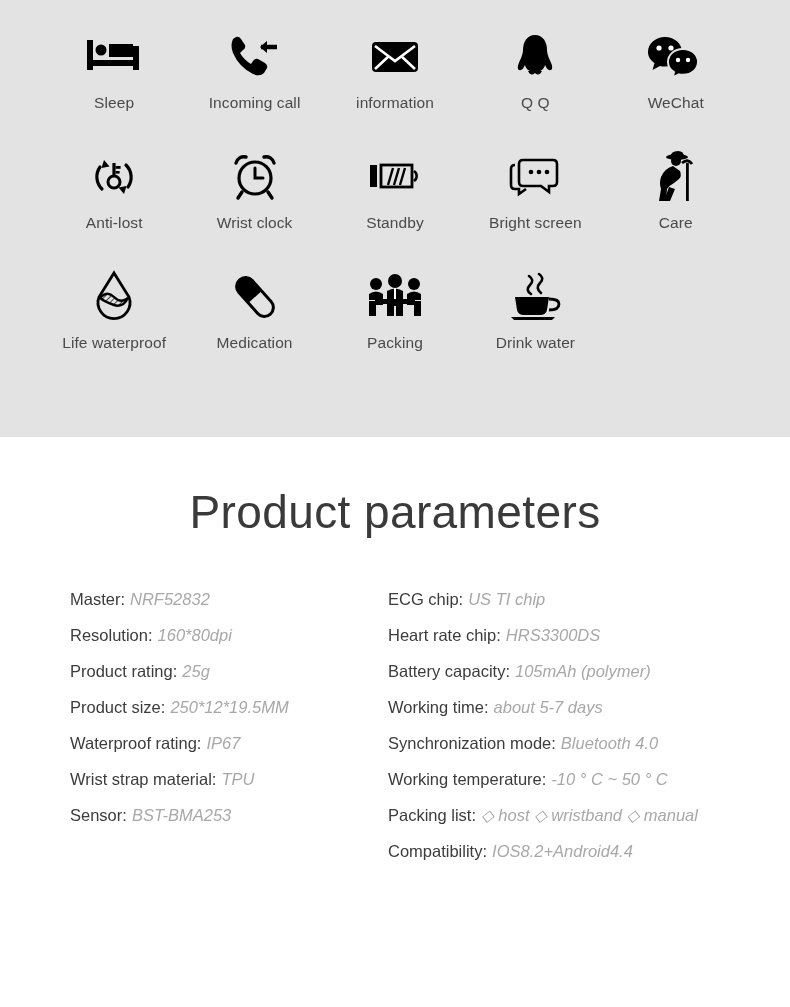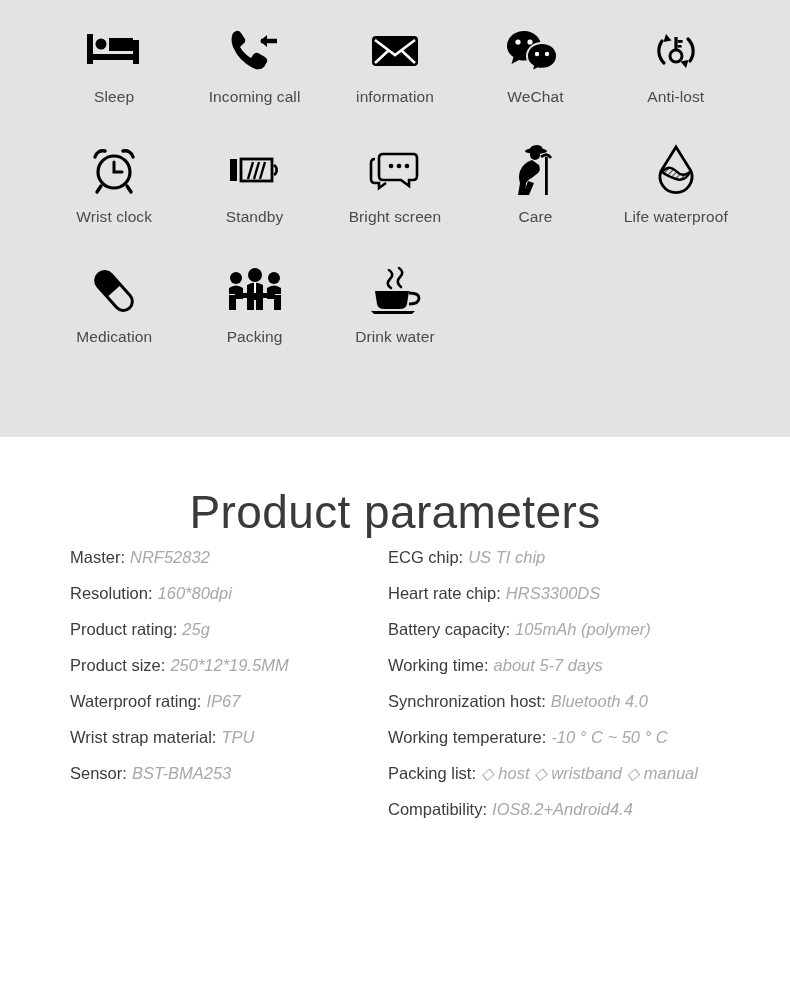--- a/index.html
+++ b/index.html
@@ -18,21 +18,21 @@
     position: relative;
     background: #ffffff;
     overflow: hidden;
   }
 
   
   .feature-panel {
     width: 790px;
     height: 437px;
     background: #e3e3e3;
-    padding: 20px 44px 0 44px;
+    padding: 26px 44px 0 44px;
   }
 
   .feature-grid {
     display: grid;
     grid-template-columns: repeat(5, 1fr);
     grid-template-rows: repeat(3, 120px);
     row-gap: 0px;
   }
 
   .feature-cell {
@@ -65,20 +65,21 @@
     background: #ffffff;
     padding-top: 48px;
   }
 
   .params-title {
     text-align: center;
     font-size: 46px;
     font-weight: 400;
     color: #3a3a3a;
     letter-spacing: 0.4px;
+    margin-bottom: 42px;
   }
 
   .params-columns {
     display: flex;
     padding: 0 66px 0 70px;
   }
 
   .params-col { display: flex; flex-direction: column; }
   .params-col.left  { width: 318px; }
   .params-col.right { flex: 1; }
@@ -139,20 +140,31 @@
         <div class="feature-icon">
           <svg width="48" height="36" viewBox="0 0 48 36">
             <rect x="1" y="3" width="46" height="30" rx="4" fill="#000"></rect>
             <path d="M4 7 L24 22 L44 7" stroke="#fff" stroke-width="2.6" fill="none"></path>
             <path d="M4 30 L18 17 M44 30 L30 17" stroke="#fff" stroke-width="2.6" fill="none"></path>
           </svg>
         </div>
         <div class="feature-label">information</div>
       </div>
 
+      <div class="feature-cell">
+        <div class="feature-icon">
+          <svg width="42" height="48" viewBox="0 0 42 48">
+            <path d="M21 2 C13 2 9 9 9 17 C9 22 6 27 4.5 31 C3 35 4 38 7 37 C9 36.3 10 34 11 32
+                     C12 36 15 39 21 39 C27 39 30 36 31 32 C32 34 33 36.3 35 37 C38 38 39 35 37.5 31
+                     C36 27 33 22 33 17 C33 9 29 2 21 2 Z" fill="#000"></path>
+            <path d="M14 38 Q17 44 21 40 Q25 44 28 38 Z" fill="#000"></path>
+          </svg>
+        </div>
+        <div class="feature-label">Q Q</div>
+      </div>
 
       <div class="feature-cell">
         <div class="feature-icon">
           <svg width="58" height="44" viewBox="0 0 58 44">
             <path d="M18 2 C8 2 1 9 1 17 C1 21.5 3.5 25.5 7.5 28 L5.5 35 L13 31
                      C14.5 31.4 16 31.6 18 31.6 C28 31.6 35 24.8 35 17 C35 9 28 2 18 2 Z" fill="#000"></path>
             <circle cx="12" cy="13" r="2.6" fill="#fff"></circle>
             <circle cx="24" cy="13" r="2.6" fill="#fff"></circle>
             <path d="M36 14 C27 14 21 20 21 27 C21 31.2 23.4 35 27 37.2 L25.6 42.5 L32 39.4
                      C33.3 39.7 34.6 39.8 36 39.8 C45 39.8 51 33.9 51 27 C51 20 45 14 36 14 Z" fill="#000" stroke="#e3e3e3" stroke-width="2"></path>
@@ -343,21 +355,21 @@
         </div>
         <div class="param-row">
           <span class="param-label">Battery capacity:</span>
           <span class="param-value">105mAh (polymer)</span>
         </div>
         <div class="param-row">
           <span class="param-label">Working time:</span>
           <span class="param-value">about 5-7 days</span>
         </div>
         <div class="param-row">
-          <span class="param-label">Synchronization host:</span>
+          <span class="param-label">Synchronization mode:</span>
           <span class="param-value">Bluetooth 4.0</span>
         </div>
         <div class="param-row">
           <span class="param-label">Working temperature:</span>
           <span class="param-value">-10 ° C ~ 50 ° C</span>
         </div>
         <div class="param-row">
           <span class="param-label">Packing list:</span>
           <span class="param-value">◇ host ◇ wristband ◇ manual</span>
         </div>

